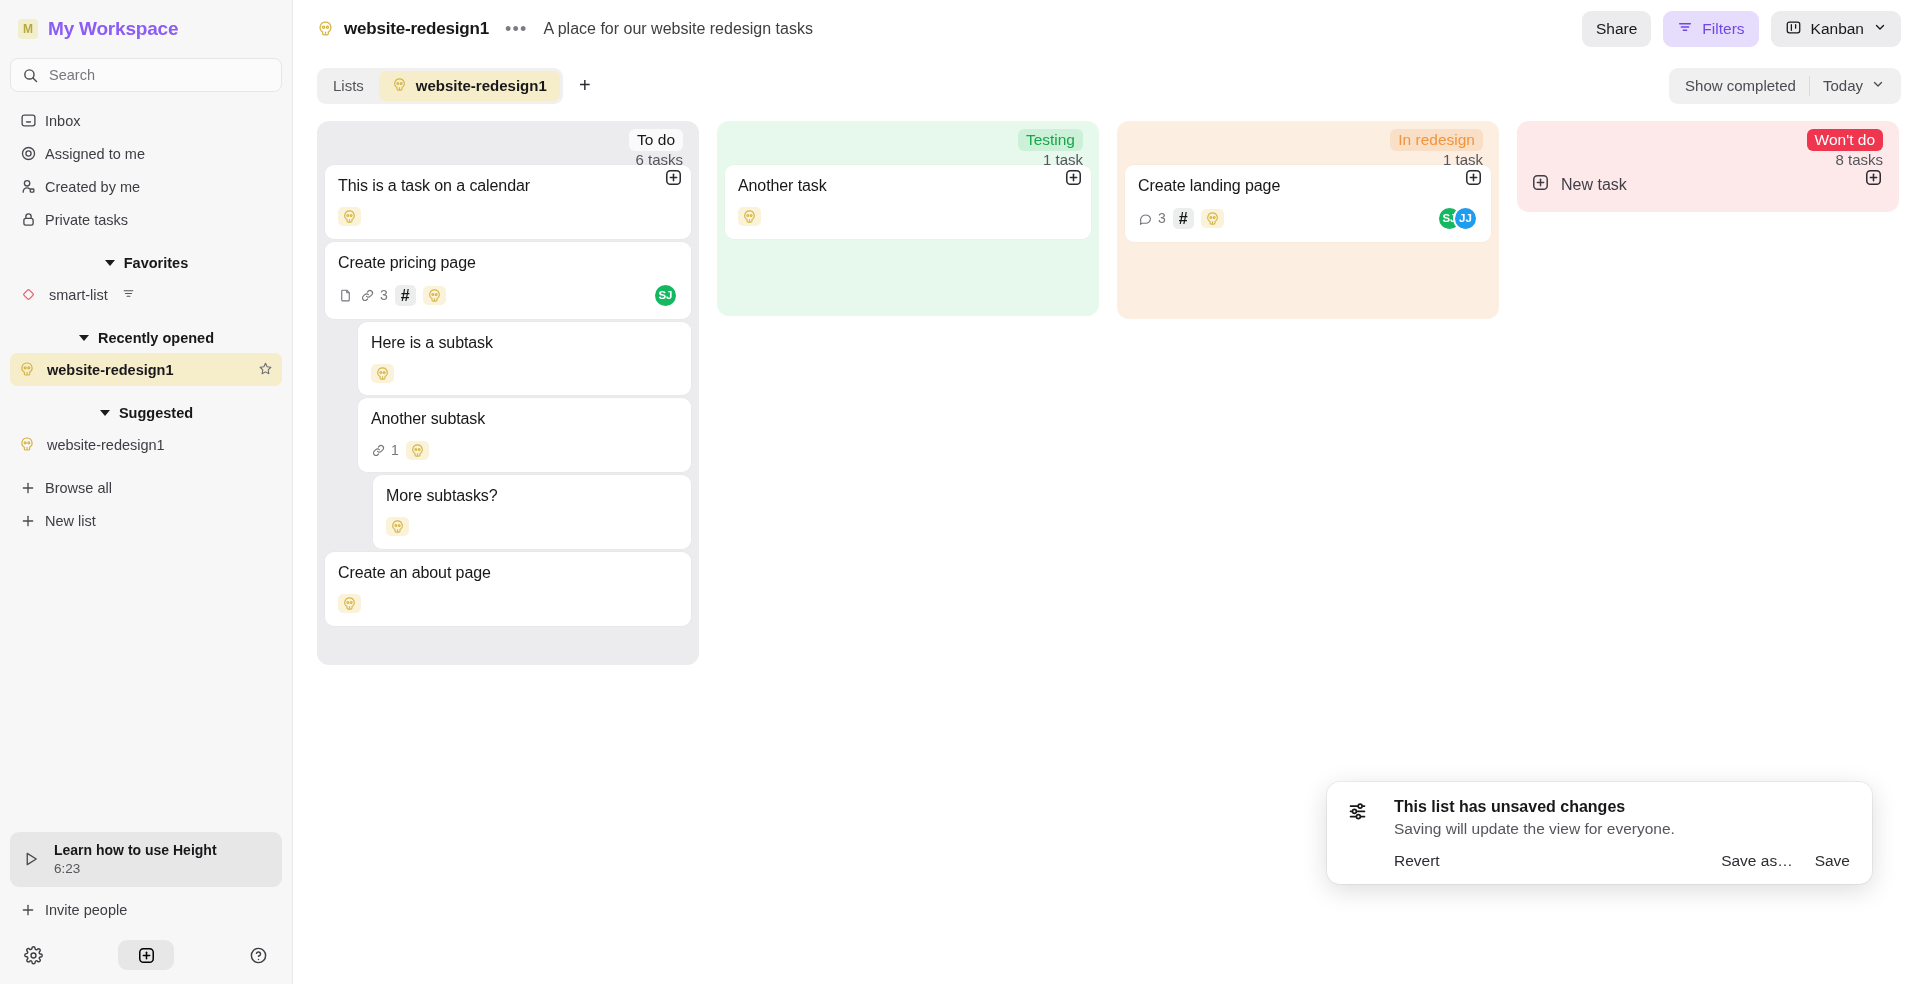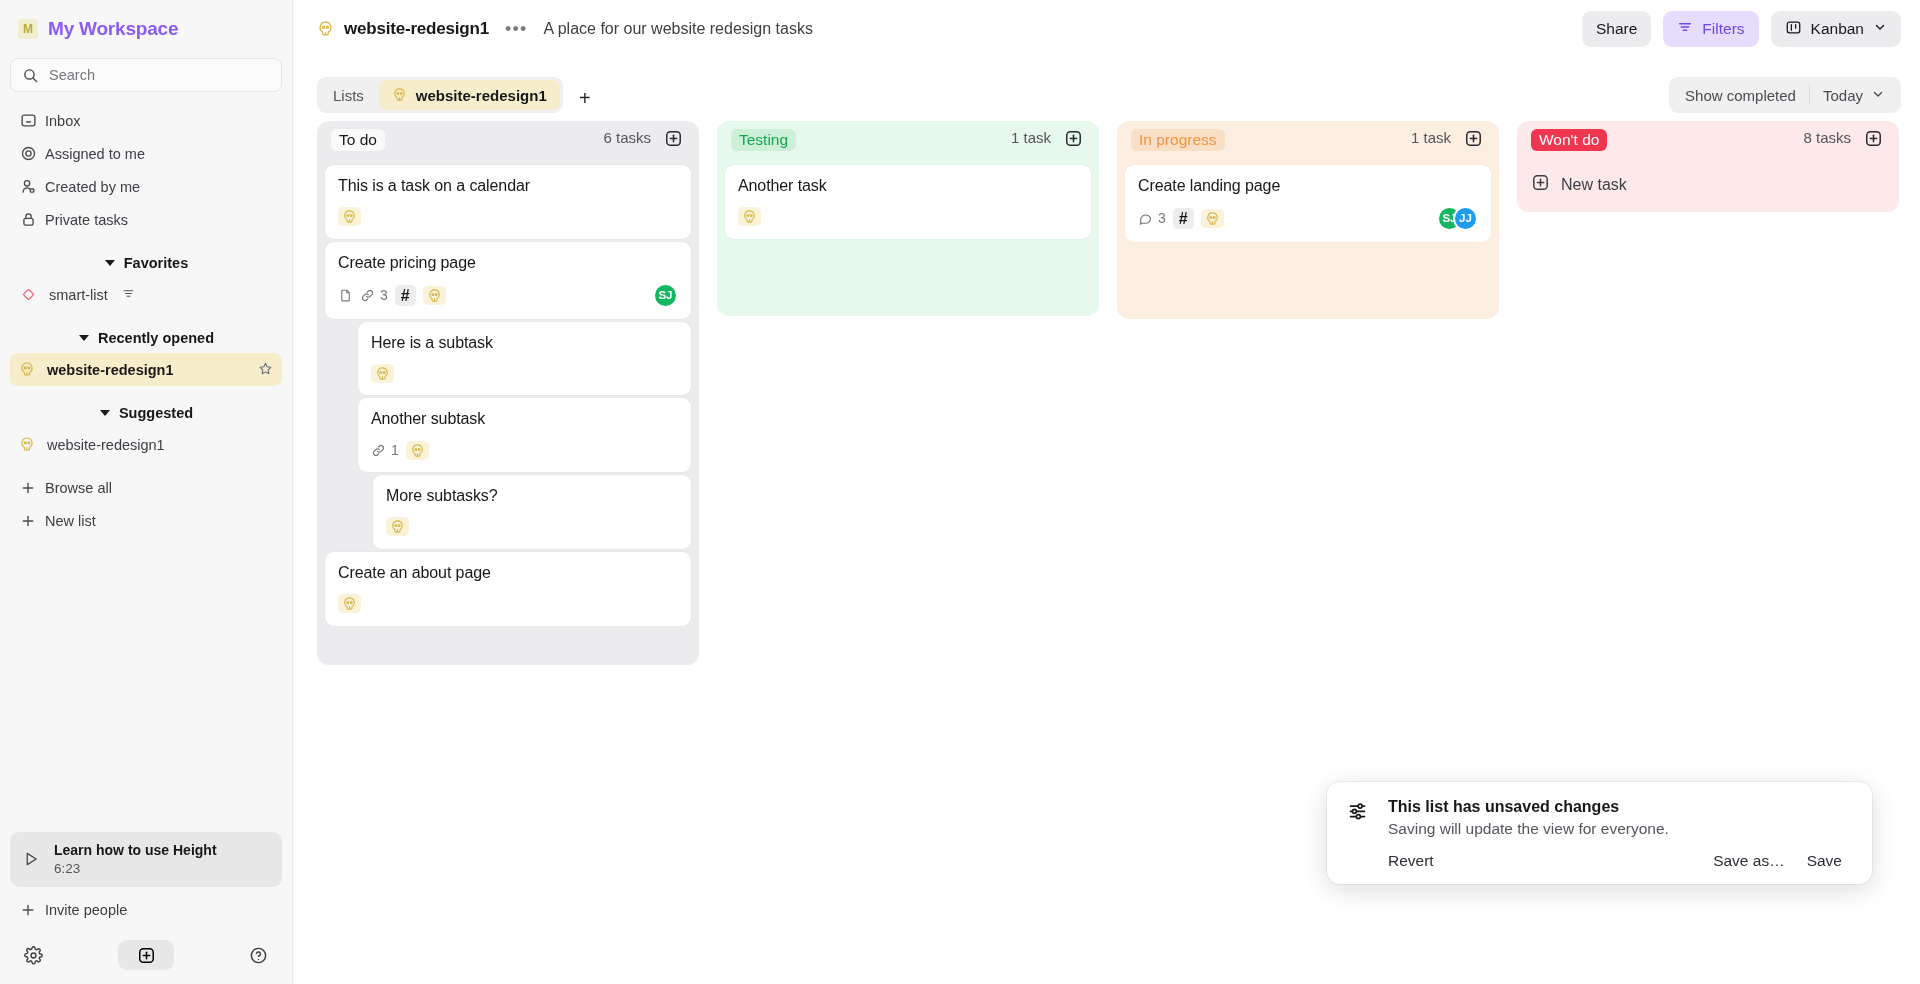--- a/index.html
+++ b/index.html
@@ -102,21 +102,21 @@
   .btn {
     height: 36px; border-radius: 9px; display:flex; align-items:center; gap: 9px;
     padding: 0 14px; font-size: 15.5px; cursor:pointer; border: none;
     font-family: "Liberation Sans", sans-serif;
   }
   .btn-grey { background:#ececee; color:#18181b; font-weight: 500; }
   .btn-purple { background:#e5ddfb; color:#7146e8; font-weight: 500; }
   .btn-kanban { background:#ececee; color:#18181b; font-weight: 500; }
 
   .tabbar {
-    height: 55px; display:flex; align-items:flex-end; padding: 0 19px 0 24px; flex: 0 0 55px;
+    height: 55px; display:flex; align-items:center; padding: 0 19px 0 24px; flex: 0 0 55px;
   }
   .tabgroup { display: flex; align-items: center; background: #f0f0f1; border-radius: 9px; padding: 3px; gap: 2px;}
   .tab {
     display:flex; align-items:center; gap:9px; height: 30px; padding: 0 13px;
     border-radius: 7px; font-size: 15px; color:#53535a; cursor:pointer;
   }
   .tab.active { background: #f6edcb; color:#18181b; font-weight:700; }
   .tab-plus { width: 34px; height: 30px; display:flex; align-items:center; justify-content:center; color:#2a2a30; font-size:20px; cursor:pointer; margin-left: 5px;}
   .tab-right { margin-left:auto; display:flex; align-items:center; background:#f0f0f1; border-radius: 9px; padding: 3px; }
   .tab-right .pill { height: 30px; display:flex; align-items:center; gap:8px; padding: 0 13px; border-radius:7px; font-size:15px; color:#4b4b52; cursor:pointer;}
@@ -126,21 +126,21 @@
   .board {
     flex: 1 1 auto; display:flex; gap: 18px; padding: 8px 24px 0 24px;
     align-items: flex-start; overflow: hidden;
   }
   .column { width: 382px; flex: 0 0 382px; border-radius: 12px; padding: 8px; }
   .col-todo     { background: #ececee; }
   .col-testing  { background: #e7f8ec; }
   .col-progress { background: #fdeee2; }
   .col-wontdo   { background: #fde8ea; }
 
-  .col-head { display:flex; align-items:flex-start; height: 36px; padding: 0 8px 0 6px; }
+  .col-head { display:flex; align-items:flex-end; height: 36px; padding: 0 8px 0 6px; flex-direction: column; }
   .col-badge { font-size: 15.5px; font-weight:500; border-radius: 6px; padding: 2px 8px; }
   .badge-todo { background:#fafafa; color:#18181b; }
   .badge-testing { background:#cdf0d8; color:#17a74a; }
   .badge-progress { background:#fadfc7; color:#f0943e; }
   .badge-wontdo { background:#f0354f; color:#ffffff; font-weight: 500;}
   .col-count { margin-left:auto; font-size: 15px; color:#55555c; }
   .col-add { margin-left: 13px; display:flex; align-items:center; color:#2a2a30; cursor:pointer; }
 
   .card {
     background:#fff; border-radius: 9px; padding: 11px 13px 11px 13px;
@@ -168,22 +168,22 @@
   }
   .avatar + .avatar { margin-left: -9px; }
 
   .new-task { display:flex; align-items:center; gap:11px; padding: 8px 6px; font-size: 16px; color:#3f3f46; cursor:pointer;}
 
   
   .toast {
     position: absolute; right: 48px; bottom: 100px;
     width: 545px; background:#fff; border-radius: 13px;
     box-shadow: 0 6px 26px rgba(0,0,0,0.14), 0 0 0 1px rgba(0,0,0,0.05);
-    padding: 16px 30px 14px 20px;
-    display: flex; gap: 20px;
+    padding: 16px 22px 14px 20px;
+    display: flex; gap: 26px;
   }
   .toast-body { flex:1; }
   .toast-title { font-size: 16px; font-weight: 700; color:#18181b; }
   .toast-sub { font-size: 15.5px; color:#55555c; margin-top: 4px;}
   .toast-actions { display:flex; align-items:center; margin-top: 14px; }
   .toast-link { font-size: 15.5px; color:#2c2c33; cursor:pointer; }
   .toast-right { margin-left:auto; display:flex; gap: 22px;}
 </style>
 </head>
 <body>
@@ -598,21 +598,21 @@
                   <line x1="12" y1="16.5" x2="12" y2="20.5"></line>
                 </svg>
             </span>
           </div>
         </div>
         <div style="height:66px"></div>
       </div>
 
       <div class="column col-progress">
         <div class="col-head">
-          <span class="col-badge badge-progress">In progress</span>
+          <span class="col-badge badge-progress">In redesign</span>
           <span class="col-count">1 task</span>
           <span class="col-add">
             <svg width="19" height="19" viewBox="0 0 24 24" fill="none" stroke="currentColor" stroke-width="1.9" stroke-linecap="round">
                 <rect x="3.5" y="3.5" width="17" height="17" rx="4.5"></rect>
                 <line x1="12" y1="8" x2="12" y2="16"></line>
                 <line x1="8" y1="12" x2="16" y2="12"></line>
               </svg>
           </span>
         </div>
         <div class="card">

